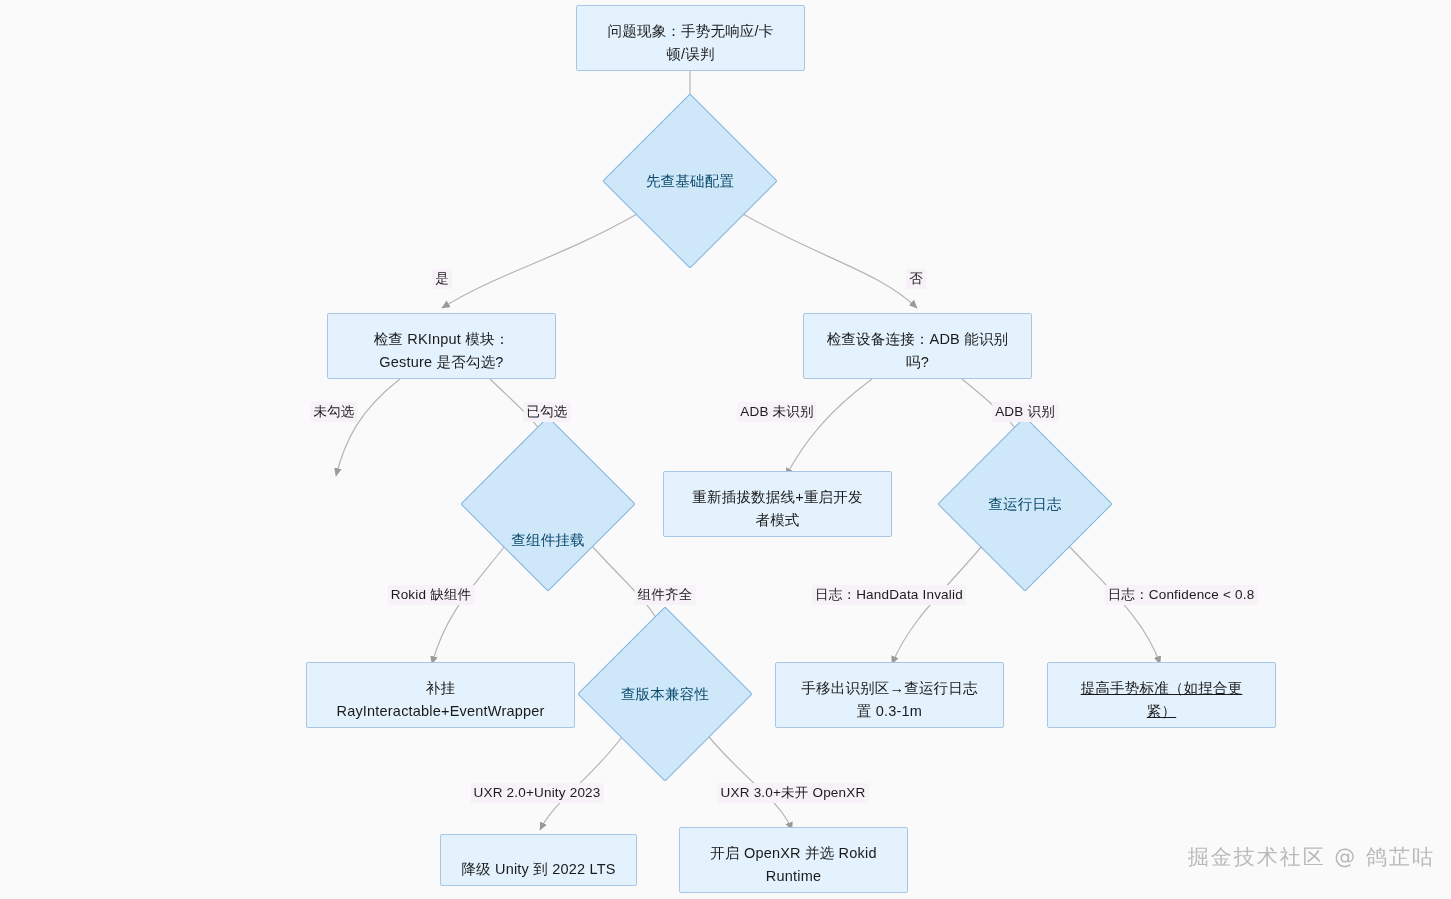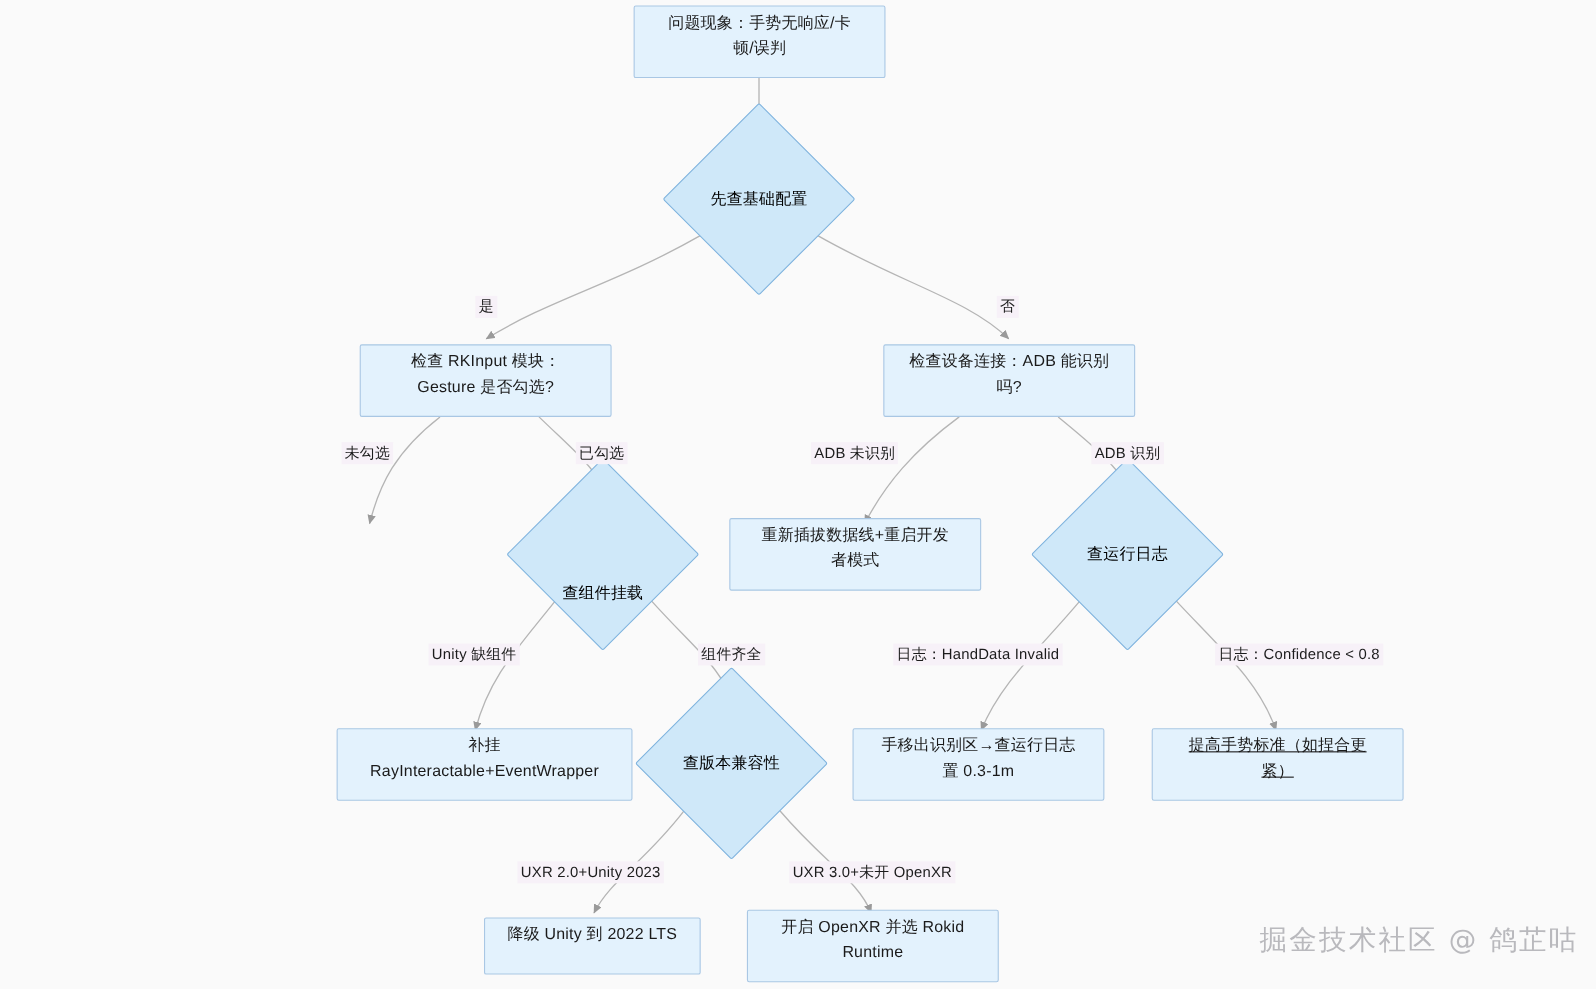--- a/index.html
+++ b/index.html
@@ -11,21 +11,21 @@
   }
   #stage{position:absolute;left:0;top:0;width:1451px;height:899px;}
   svg.edges{position:absolute;left:0;top:0;width:1451px;height:899px;pointer-events:none;}
 
   .node{
     position:absolute;
     box-sizing:border-box;
     background:#e3f2fd;
     border:1px solid #a9c7e4;
     border-radius:2px;
-    display:flex;align-items:flex-start;justify-content:center;
+    display:flex;align-items:flex-end;justify-content:center;
     text-align:center;
     color:#1a1a1a;
     font-size:14.5px;
     line-height:23px;
     padding:4px 10px;
     letter-spacing:.2px;
   }
   .diamond{
     position:absolute;
     width:124px;height:124px;
@@ -34,40 +34,40 @@
     transform:rotate(45deg);
     box-sizing:border-box;
     border-radius:2px;
   }
   .diamond-label{
     position:absolute;
     display:flex;align-items:center;justify-content:center;
     text-align:center;
     font-size:14.5px;
     line-height:21px;
-    color:#000000;
+    color:#0c4a6e;
     white-space:nowrap;
     letter-spacing:.2px;
   }
   .edge-label{
     position:absolute;
     background:#f7f1f8;
     color:#1c1c1c;
     font-size:13.5px;
     line-height:18px;
     padding:1px 3px;
     white-space:nowrap;
     transform:translate(-50%,-50%);
     letter-spacing:.2px;
   }
   .watermark{
     position:absolute;
     right:16px;bottom:28px;
     color:#b9b9bd;
-    font-size:25px;
+    font-size:21px;
     letter-spacing:2px;
     font-family:"DejaVu Sans",sans-serif;
     white-space:nowrap;
     user-select:none;
   }
 </style>
 </head>
 <body>
 
 <div id="stage">
@@ -183,21 +183,21 @@
 
   <div class="edge-label" style="left:442px;top:279px;">是</div>
   <div class="edge-label" style="left:916px;top:279px;">否</div>
 
   <div class="edge-label" style="left:334px;top:412px;">未勾选</div>
   <div class="edge-label" style="left:547px;top:412px;">已勾选</div>
 
   <div class="edge-label" style="left:777px;top:412px;">ADB 未识别</div>
   <div class="edge-label" style="left:1025px;top:412px;">ADB 识别</div>
 
-  <div class="edge-label" style="left:431px;top:595px;">Unity 缺组件</div>
+  <div class="edge-label" style="left:431px;top:595px;">Rokid 缺组件</div>
   <div class="edge-label" style="left:665px;top:595px;">组件齐全</div>
 
   <div class="edge-label" style="left:889px;top:595px;">日志：HandData Invalid</div>
   <div class="edge-label" style="left:1181px;top:595px;">日志：Confidence &lt; 0.8</div>
 
   <div class="edge-label" style="left:537px;top:793px;">UXR 2.0+Unity 2023</div>
   <div class="edge-label" style="left:793px;top:793px;">UXR 3.0+未开 OpenXR</div>
 
   <div class="watermark">掘金技术社区 @ 鸽芷咕</div>
 

